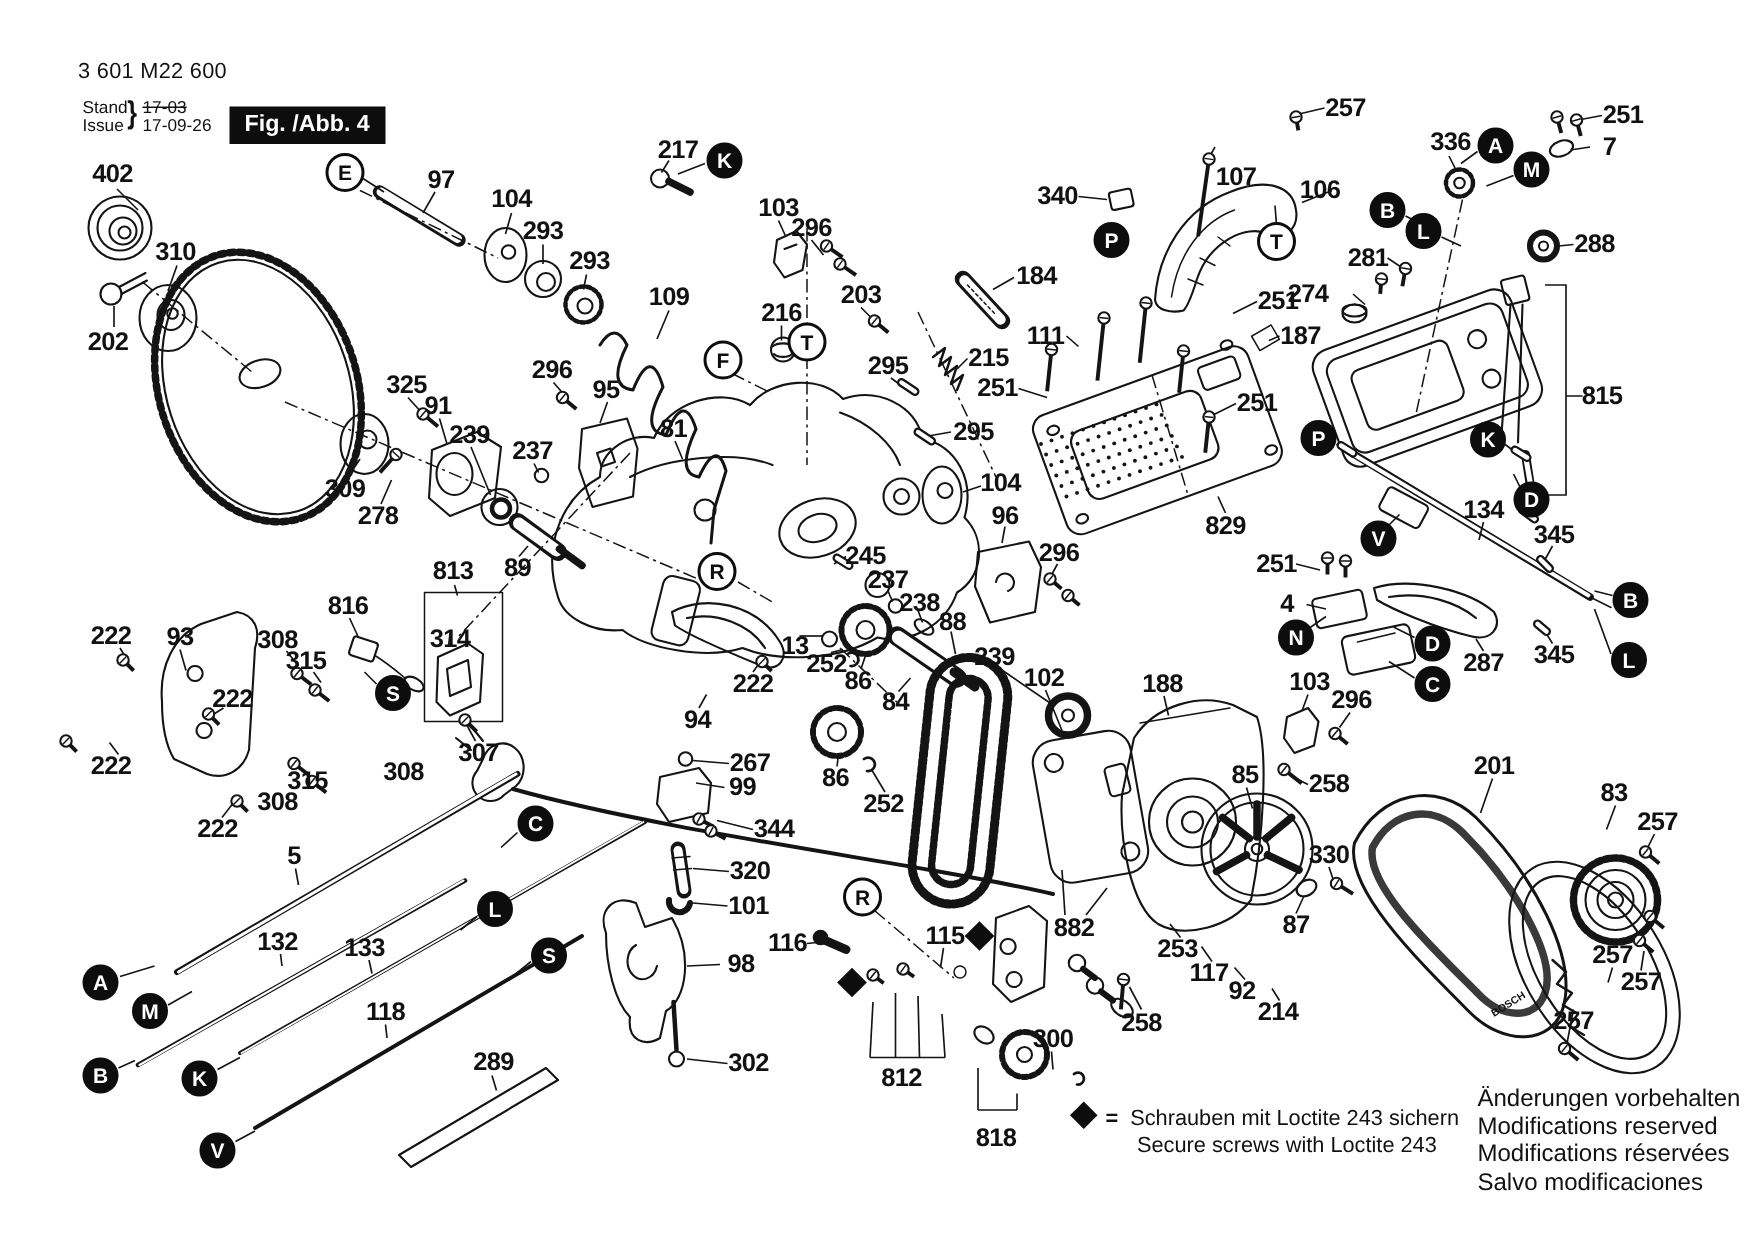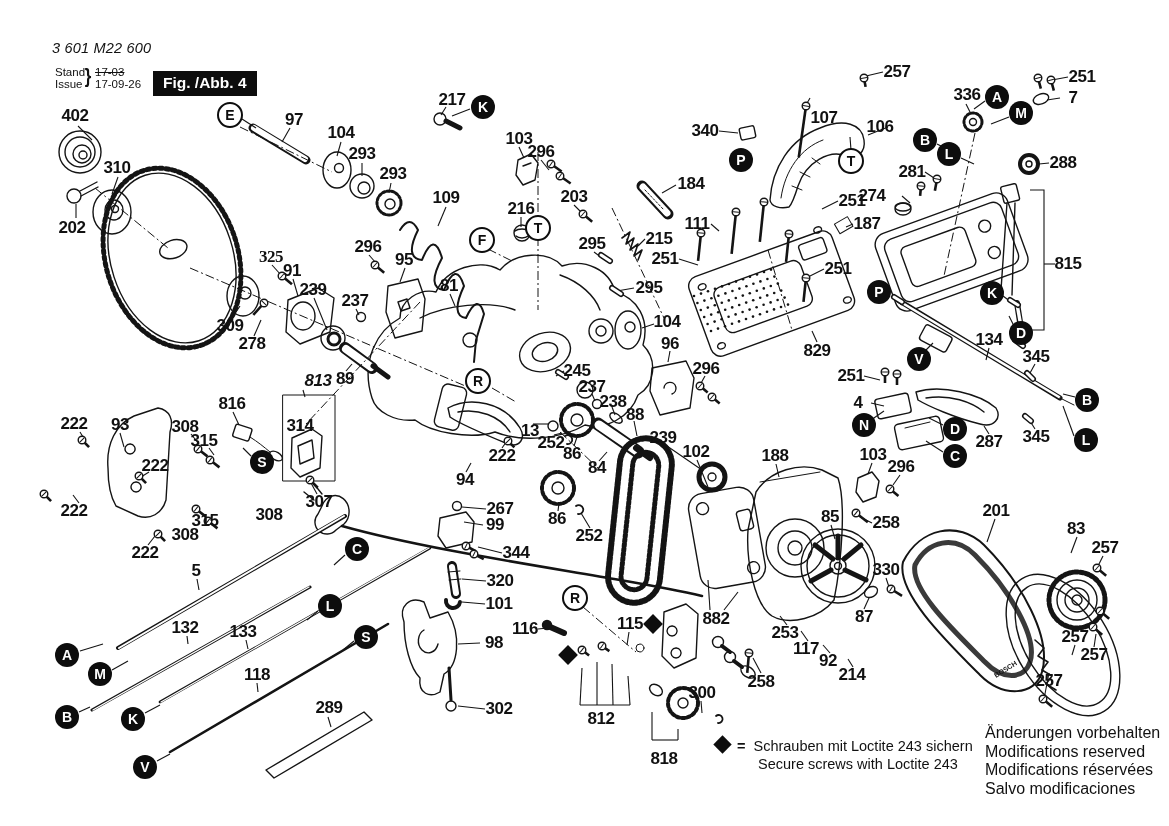--- a/index.html
+++ b/index.html
@@ -10,21 +10,21 @@
   .thin{fill:none;stroke:#141414;stroke-width:1;}
   .part-label{position:absolute;transform:translate(-50%,-50%);font-weight:bold;
               font-size:17px;letter-spacing:-0.5px;white-space:nowrap;}
   .callout{position:absolute;width:24px;height:24px;border-radius:50%;transform:translate(-50%,-50%);
            display:flex;align-items:center;justify-content:center;font-weight:bold;font-size:14px;}
   .callout.dark{background:#0d0d0d;color:#fff;}
   .callout.light{background:#fff;color:#0d0d0d;border:2px solid #0d0d0d;width:22px;height:22px;}
   .diamond{position:absolute;width:14px;height:14px;background:#0d0d0d;
            transform:translate(-50%,-50%) rotate(45deg);}
   #doc-head{position:absolute;left:52px;top:40px;font-size:14px;}
-  #doc-part-number{font-size:14.5px;letter-spacing:0.2px;font-style:italic;}
+  #doc-part-number{font-size:14.5px;letter-spacing:0.2px;}
   #stand-issue{position:absolute;left:55px;top:66px;font-size:11.5px;line-height:12px;}
   #dates{position:absolute;left:95px;top:66px;font-size:11.5px;line-height:12px;}
   #brace{position:absolute;left:84px;top:64px;font-size:21px;font-weight:bold;transform:scaleX(0.8);}
   .strike{text-decoration:line-through;}
   #fig-badge{position:absolute;left:153px;top:71px;background:#0d0d0d;color:#fff;
              font-weight:bold;font-size:15.5px;padding:3px 10px 4px 10px;}
   #legend{position:absolute;left:716px;top:737px;font-size:14.5px;line-height:18px;}
   #legend .dia{display:inline-block;width:13px;height:13px;background:#0d0d0d;transform:rotate(45deg);margin-right:8px;}
   #legend .eq{font-weight:bold;margin-right:8px;}
   #notes{position:absolute;left:985px;top:724px;font-size:16px;line-height:18.5px;}
@@ -769,21 +769,21 @@
       <div class="part-label" style="left: 541px; top: 152px;">296</div>
       <div class="part-label" style="left: 446px; top: 198px;">109</div>
       <div class="part-label" style="left: 521px; top: 209px;">216</div>
       <div class="part-label" style="left: 574px; top: 197px;">203</div>
       <div class="part-label" style="left: 691px; top: 184px;">184</div>
       <div class="part-label" style="left: 659px; top: 239px;">215</div>
       <div class="part-label" style="left: 592px; top: 244px;">295</div>
       <div class="part-label" style="left: 649px; top: 288px;">295</div>
       <div class="part-label" style="left: 368px; top: 247px;">296</div>
       <div class="part-label" style="left: 404px; top: 260px;">95</div>
-      <div class="part-label" style="left: 271px; top: 257px; font-family: Liberation Serif, serif;">325</div>
+      <div class="part-label" style="left: 271px; top: 257px;">325</div>
       <div class="part-label" style="left: 292px; top: 271px;">91</div>
       <div class="part-label" style="left: 313px; top: 290px;">239</div>
       <div class="part-label" style="left: 355px; top: 301px;">237</div>
       <div class="part-label" style="left: 449px; top: 286px;">81</div>
       <div class="part-label" style="left: 230px; top: 326px;">309</div>
       <div class="part-label" style="left: 252px; top: 344px;">278</div>
       <div class="part-label" style="left: 345px; top: 379px;">89</div>
       <div class="part-label" style="left: 897px; top: 72px;">257</div>
       <div class="part-label" style="left: 824px; top: 98px; margin-top: 20px;">107</div>
       <div class="part-label" style="left: 705px; top: 131px;">340</div>
@@ -824,21 +824,21 @@
       <div class="part-label" style="left: 465px; top: 480px;">94</div>
       <div class="part-label" style="left: 500px; top: 509px;">267</div>
       <div class="part-label" style="left: 495px; top: 525px;">99</div>
       <div class="part-label" style="left: 516px; top: 553px;">344</div>
       <div class="part-label" style="left: 500px; top: 581px;">320</div>
       <div class="part-label" style="left: 499px; top: 604px;">101</div>
       <div class="part-label" style="left: 494px; top: 643px;">98</div>
       <div class="part-label" style="left: 499px; top: 709px;">302</div>
       <div class="part-label" style="left: 557px; top: 519px;">86</div>
       <div class="part-label" style="left: 589px; top: 536px;">252</div>
-      <div class="part-label" style="left: 318px; top: 381px; font-style: italic;">813</div>
+      <div class="part-label" style="left: 302px; top: 381px;">813</div>
       <div class="part-label" style="left: 232px; top: 404px;">816</div>
       <div class="part-label" style="left: 300px; top: 414px; margin-top: 12px;">314</div>
       <div class="part-label" style="left: 185px; top: 427px;">308</div>
       <div class="part-label" style="left: 204px; top: 441px;">315</div>
       <div class="part-label" style="left: 74px; top: 424px;">222</div>
       <div class="part-label" style="left: 120px; top: 425px;">93</div>
       <div class="part-label" style="left: 155px; top: 466px;">222</div>
       <div class="part-label" style="left: 74px; top: 511px;">222</div>
       <div class="part-label" style="left: 319px; top: 502px;">307</div>
       <div class="part-label" style="left: 269px; top: 515px;">308</div>

